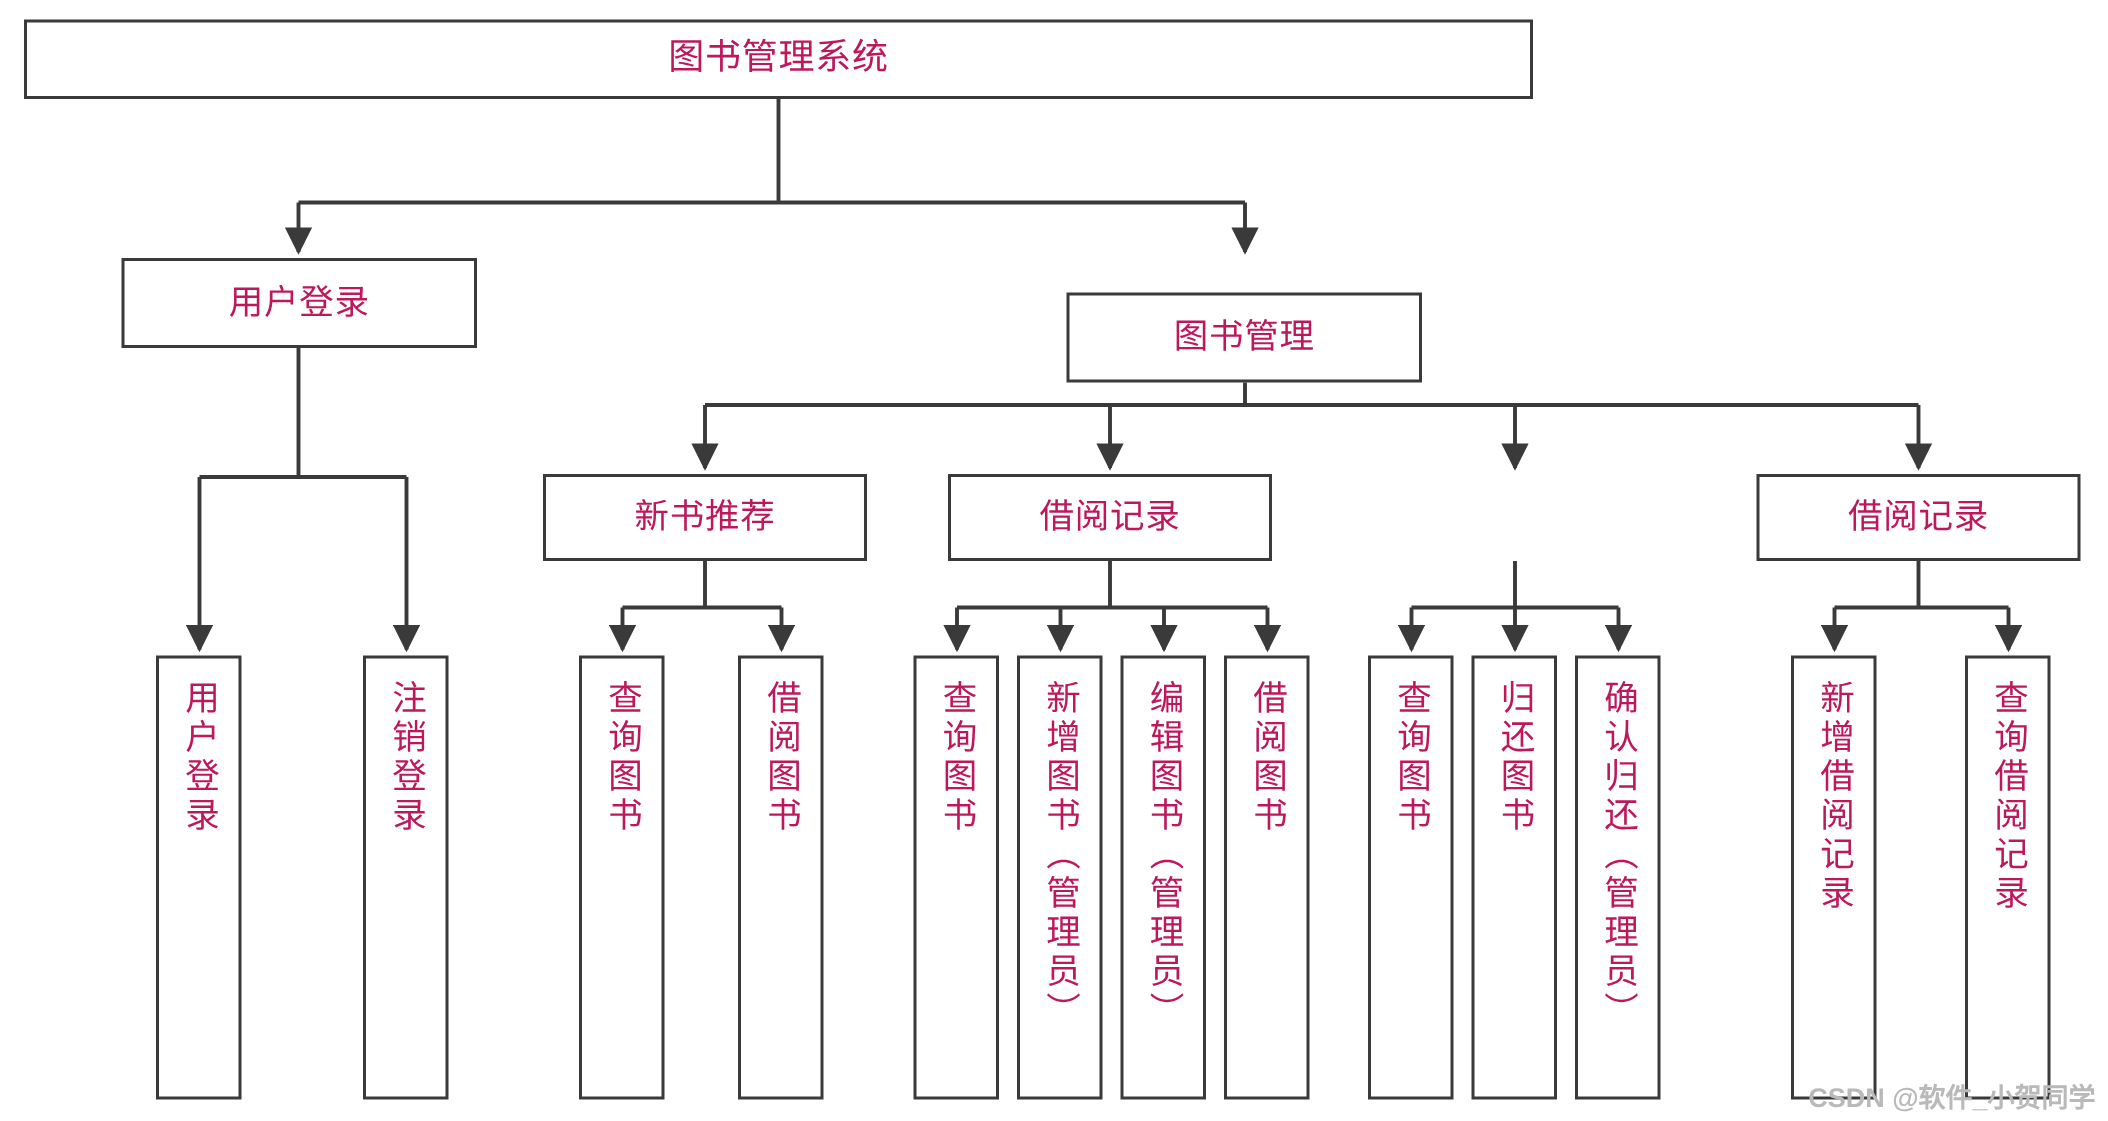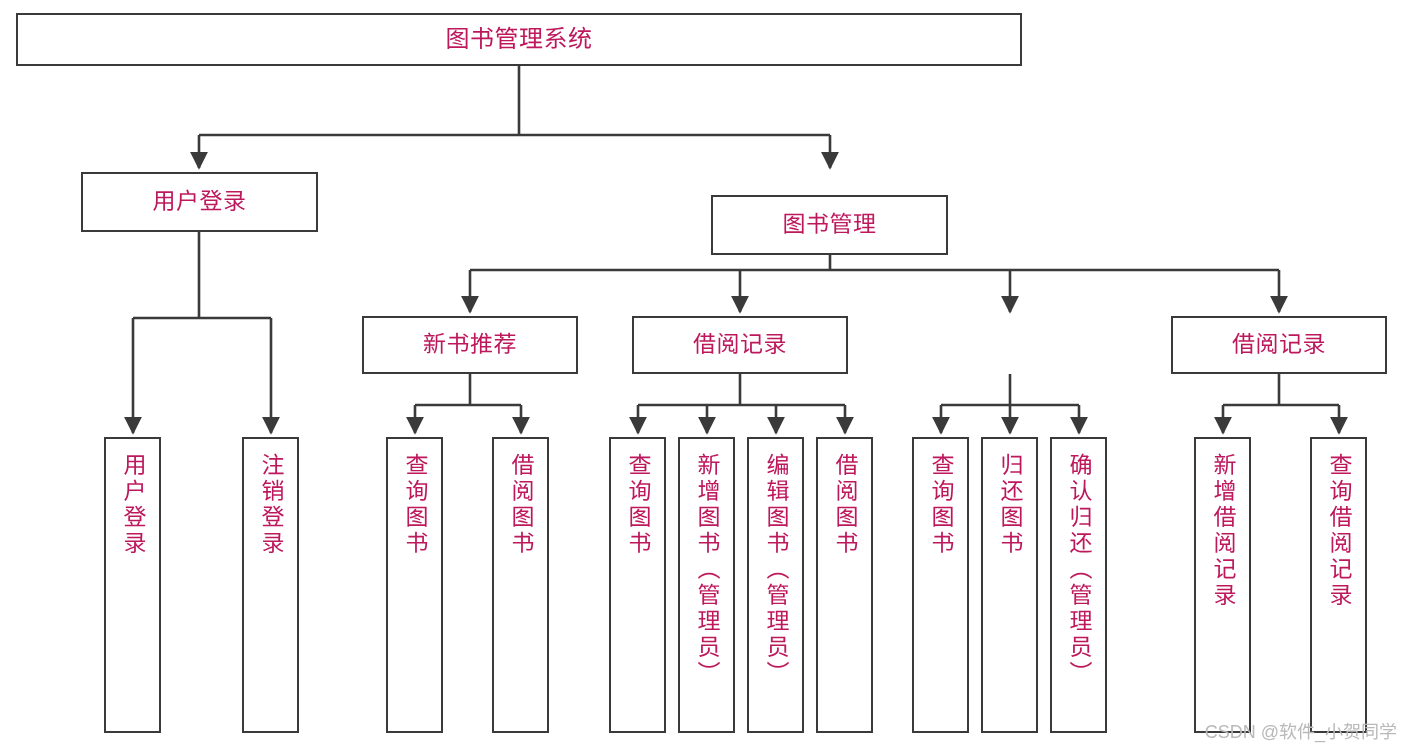--- a/index.html
+++ b/index.html
@@ -64,20 +64,21 @@
     line-height: 1;
   }
   .watermark {
     position: absolute;
     right: 8px;
     bottom: 4px;
     font-size: 18px;
     color: #b9b9b9;
     white-space: nowrap;
     user-select: none;
+    font-weight: bold;
   }
 </style>
 </head>
 <body>
 
 <div id="diagram-root">
 
   <svg id="edge-layer" viewBox="0 0 1405 747" width="1405" height="747" xmlns="http://www.w3.org/2000/svg">
     <defs>
       <marker id="arrow" viewBox="0 0 10 10" refX="9" refY="5" markerWidth="7" markerHeight="7" orient="auto-start-reverse">

